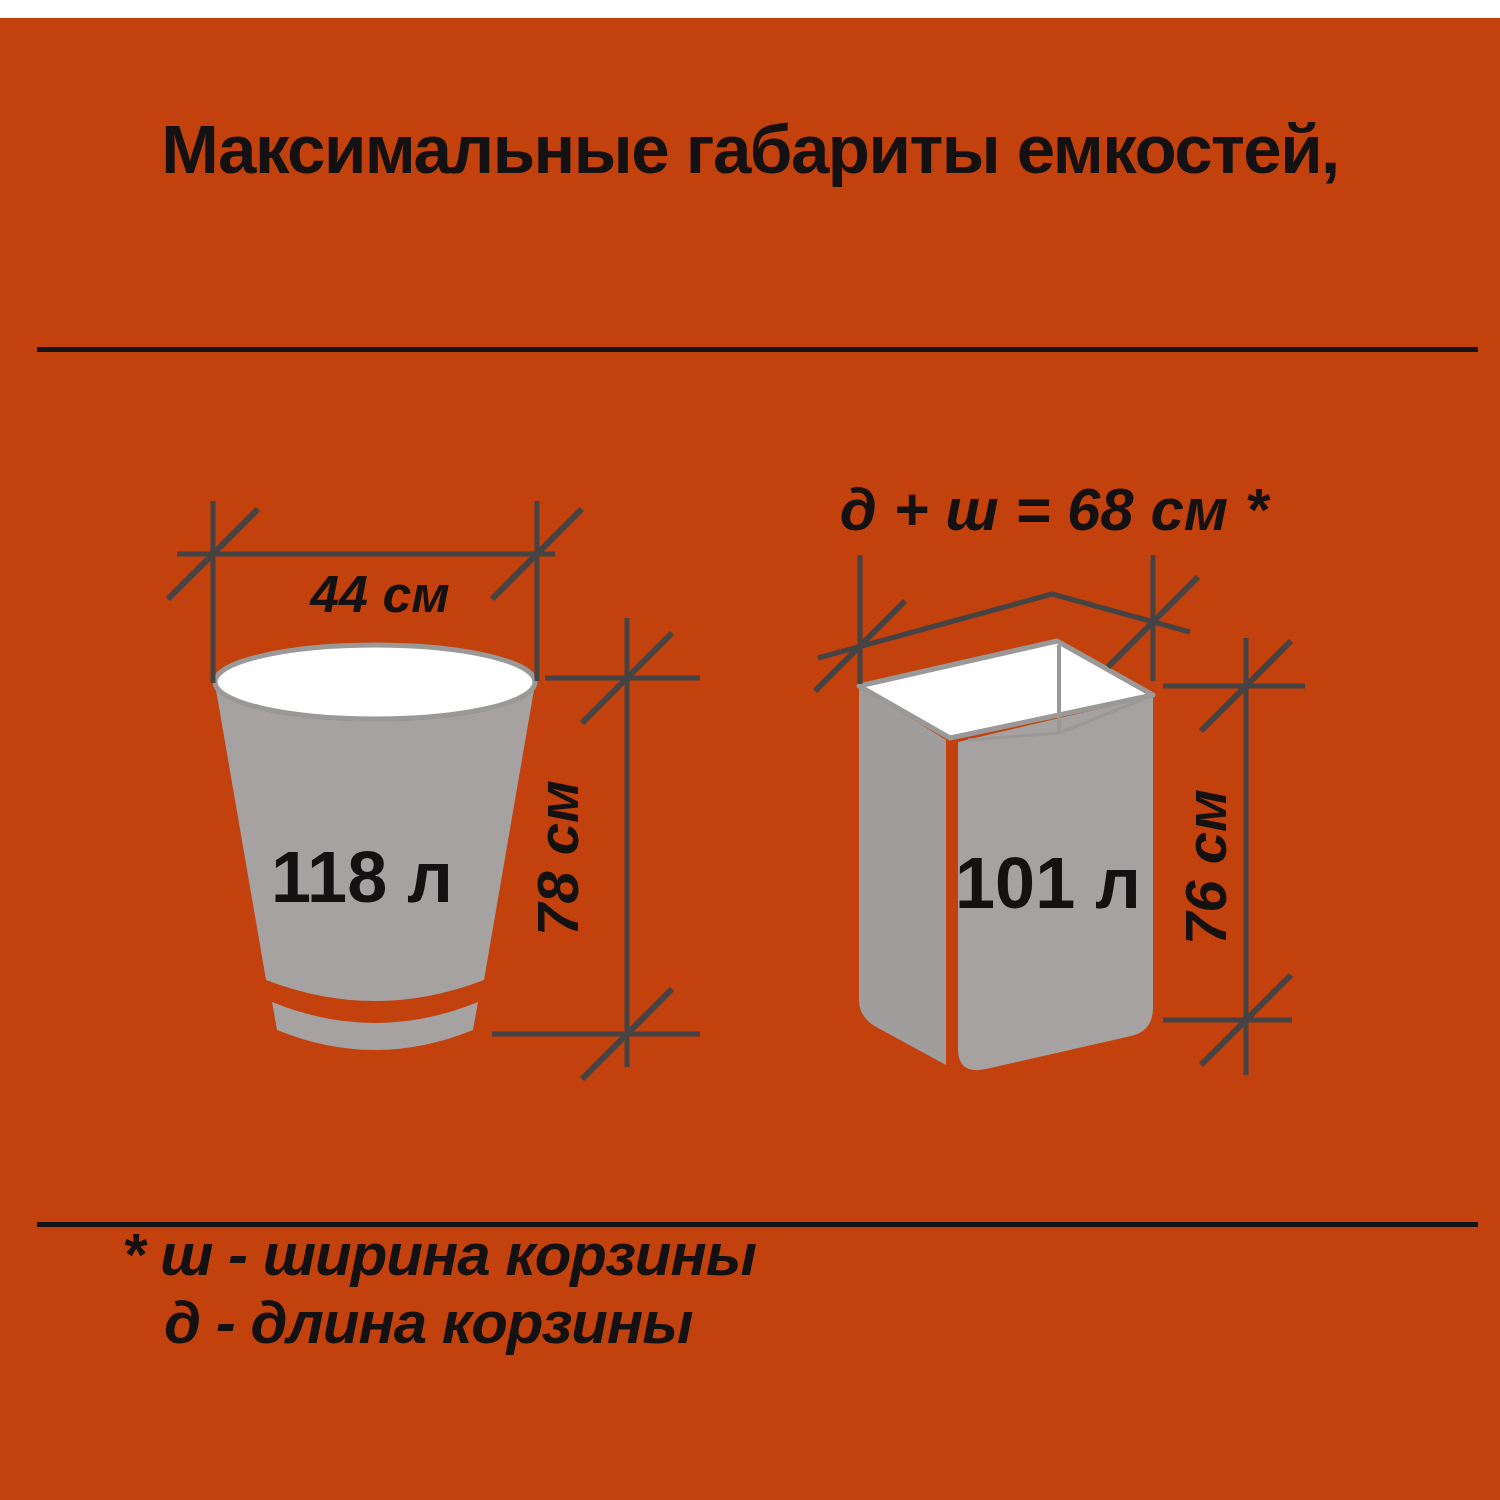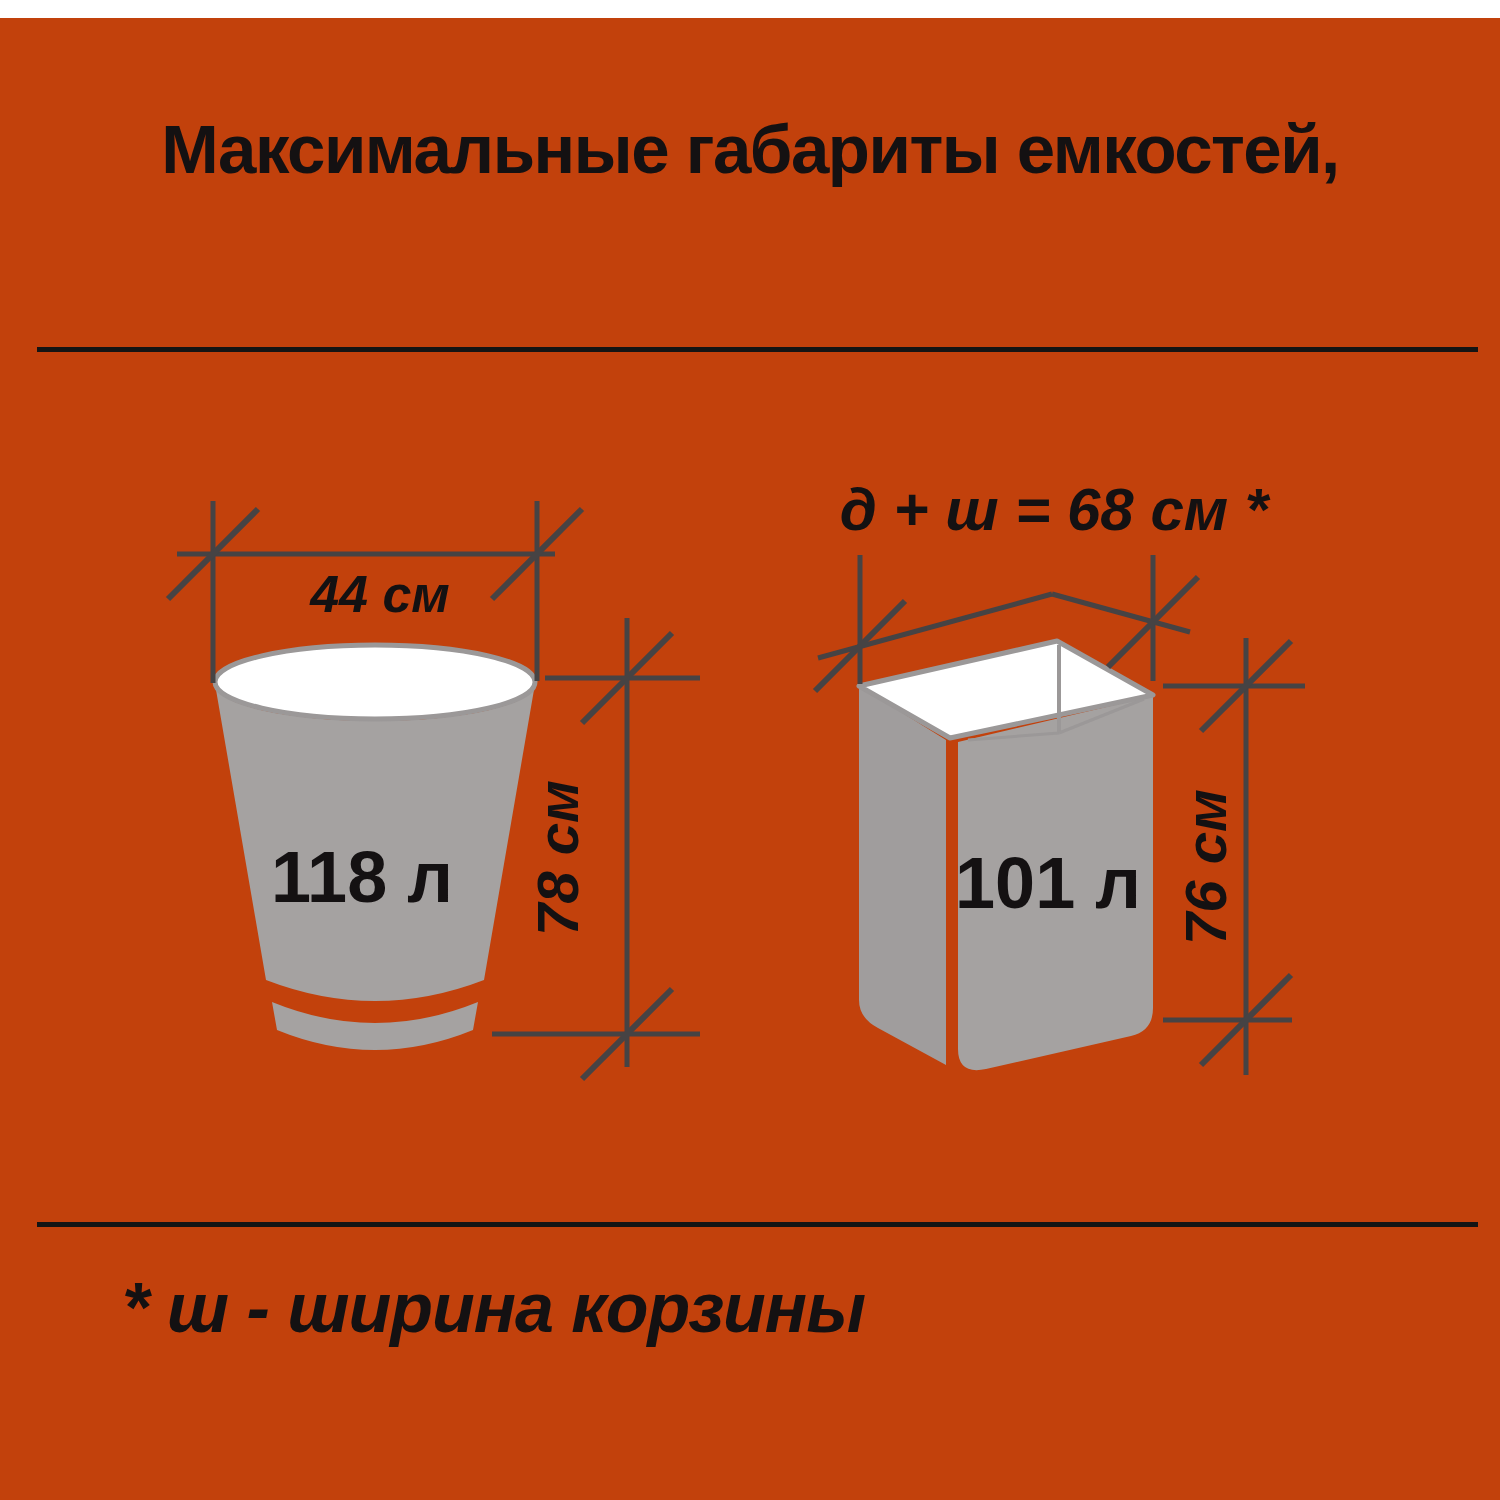--- a/index.html
+++ b/index.html
@@ -3,22 +3,22 @@
 <meta charset="utf-8">
 <style>
   html,body{margin:0;padding:0;background:#ffffff;}
   .page{position:relative;width:1500px;height:1500px;background:#c2410c;overflow:hidden;
         font-family:"Liberation Sans","DejaVu Sans",sans-serif;margin-top:18px;}
   .title{position:absolute;top:86px;left:0;width:1500px;text-align:center;
          font-weight:bold;font-size:69px;line-height:92px;letter-spacing:-1.5px;color:#141112;}
   .divider{position:absolute;left:37px;width:1441px;height:5px;background:#141414;}
   .divider.top{top:329px;}
   .divider.bottom{top:1204px;}
-  .footnote{position:absolute;left:122px;top:1256px;font-style:italic;font-weight:bold;
-            font-size:70px;line-height:68px;color:#141112;letter-spacing:-1px;}
+  .footnote{position:absolute;left:122px;top:1203px;font-style:italic;font-weight:bold;
+            font-size:60px;line-height:68px;color:#141112;letter-spacing:-1px;}
   .footnote .fn2{margin-left:42px;}
   svg{position:absolute;left:0;top:0;}
   .dim-label{font-style:italic;font-weight:bold;font-size:52px;
              font-family:"Liberation Sans","DejaVu Sans",sans-serif;}
   .dim-label.vertical{font-size:58px;}
   .formula-label{font-style:italic;font-weight:bold;font-size:60px;
              font-family:"Liberation Sans","DejaVu Sans",sans-serif;}
   .capacity-label{font-weight:bold;font-size:72px;
              font-family:"Liberation Sans","DejaVu Sans",sans-serif;}
 </style>
@@ -87,15 +87,16 @@
       <line x1="1201" y1="713" x2="1291" y2="623" stroke-width="6" stroke="#464344"></line>
       <line x1="1201" y1="1047" x2="1291" y2="957" stroke-width="6" stroke="#464344"></line>
       <text class="dim-label vertical" x="1226" y="849" text-anchor="middle" transform="rotate(-90 1226 849)" fill="#141112">76 см</text>
     </g>
   </svg>
 
   <div class="divider bottom"></div>
 
   <div class="footnote">
     <div class="fn1">* ш - ширина корзины</div>
+    <div class="fn2">д - длина корзины</div>
   </div>
 
 </div>
 
 </body></html>

